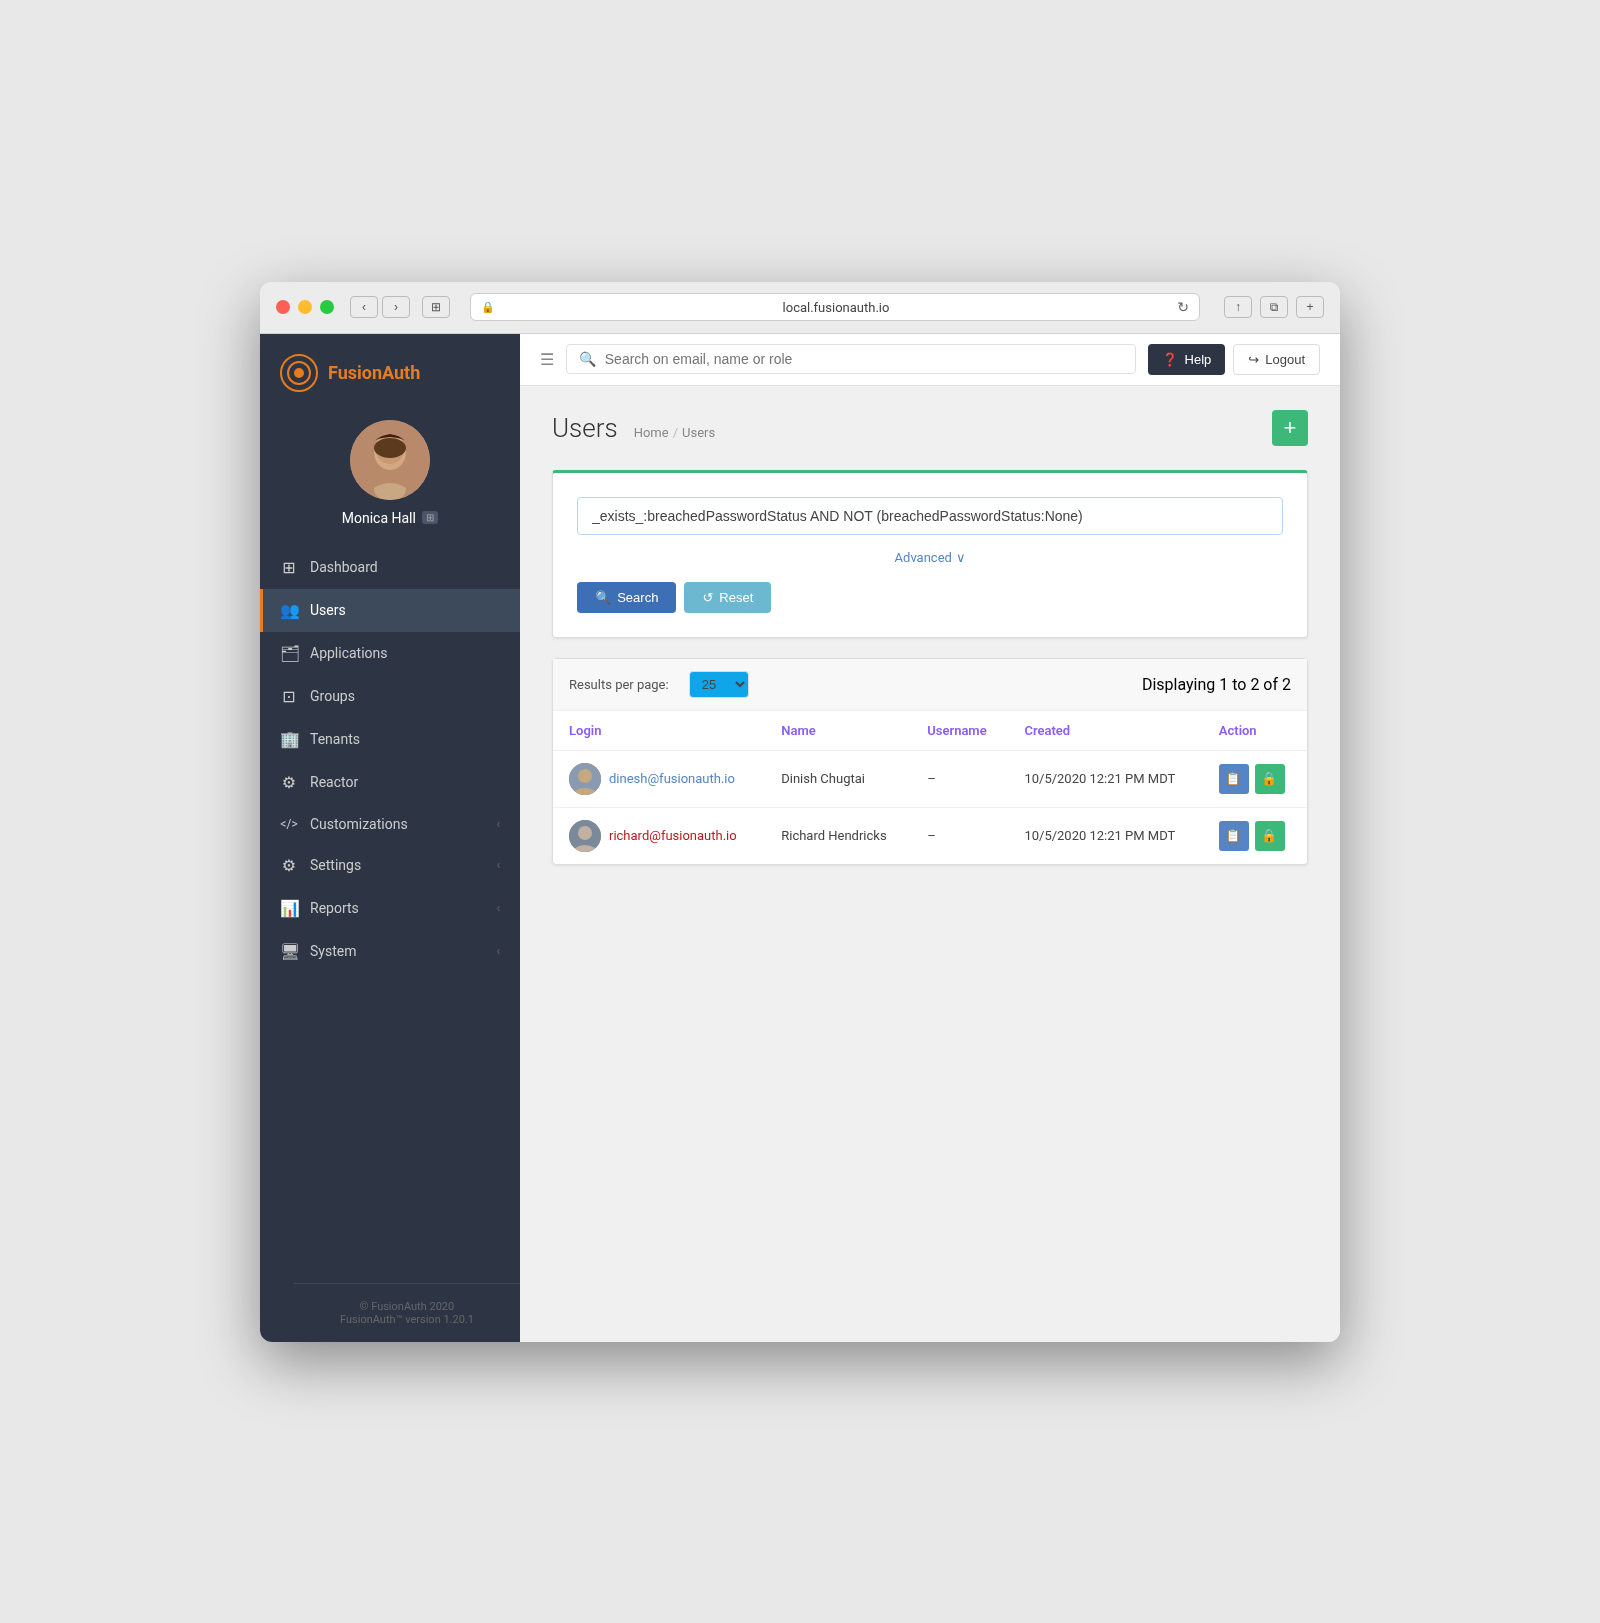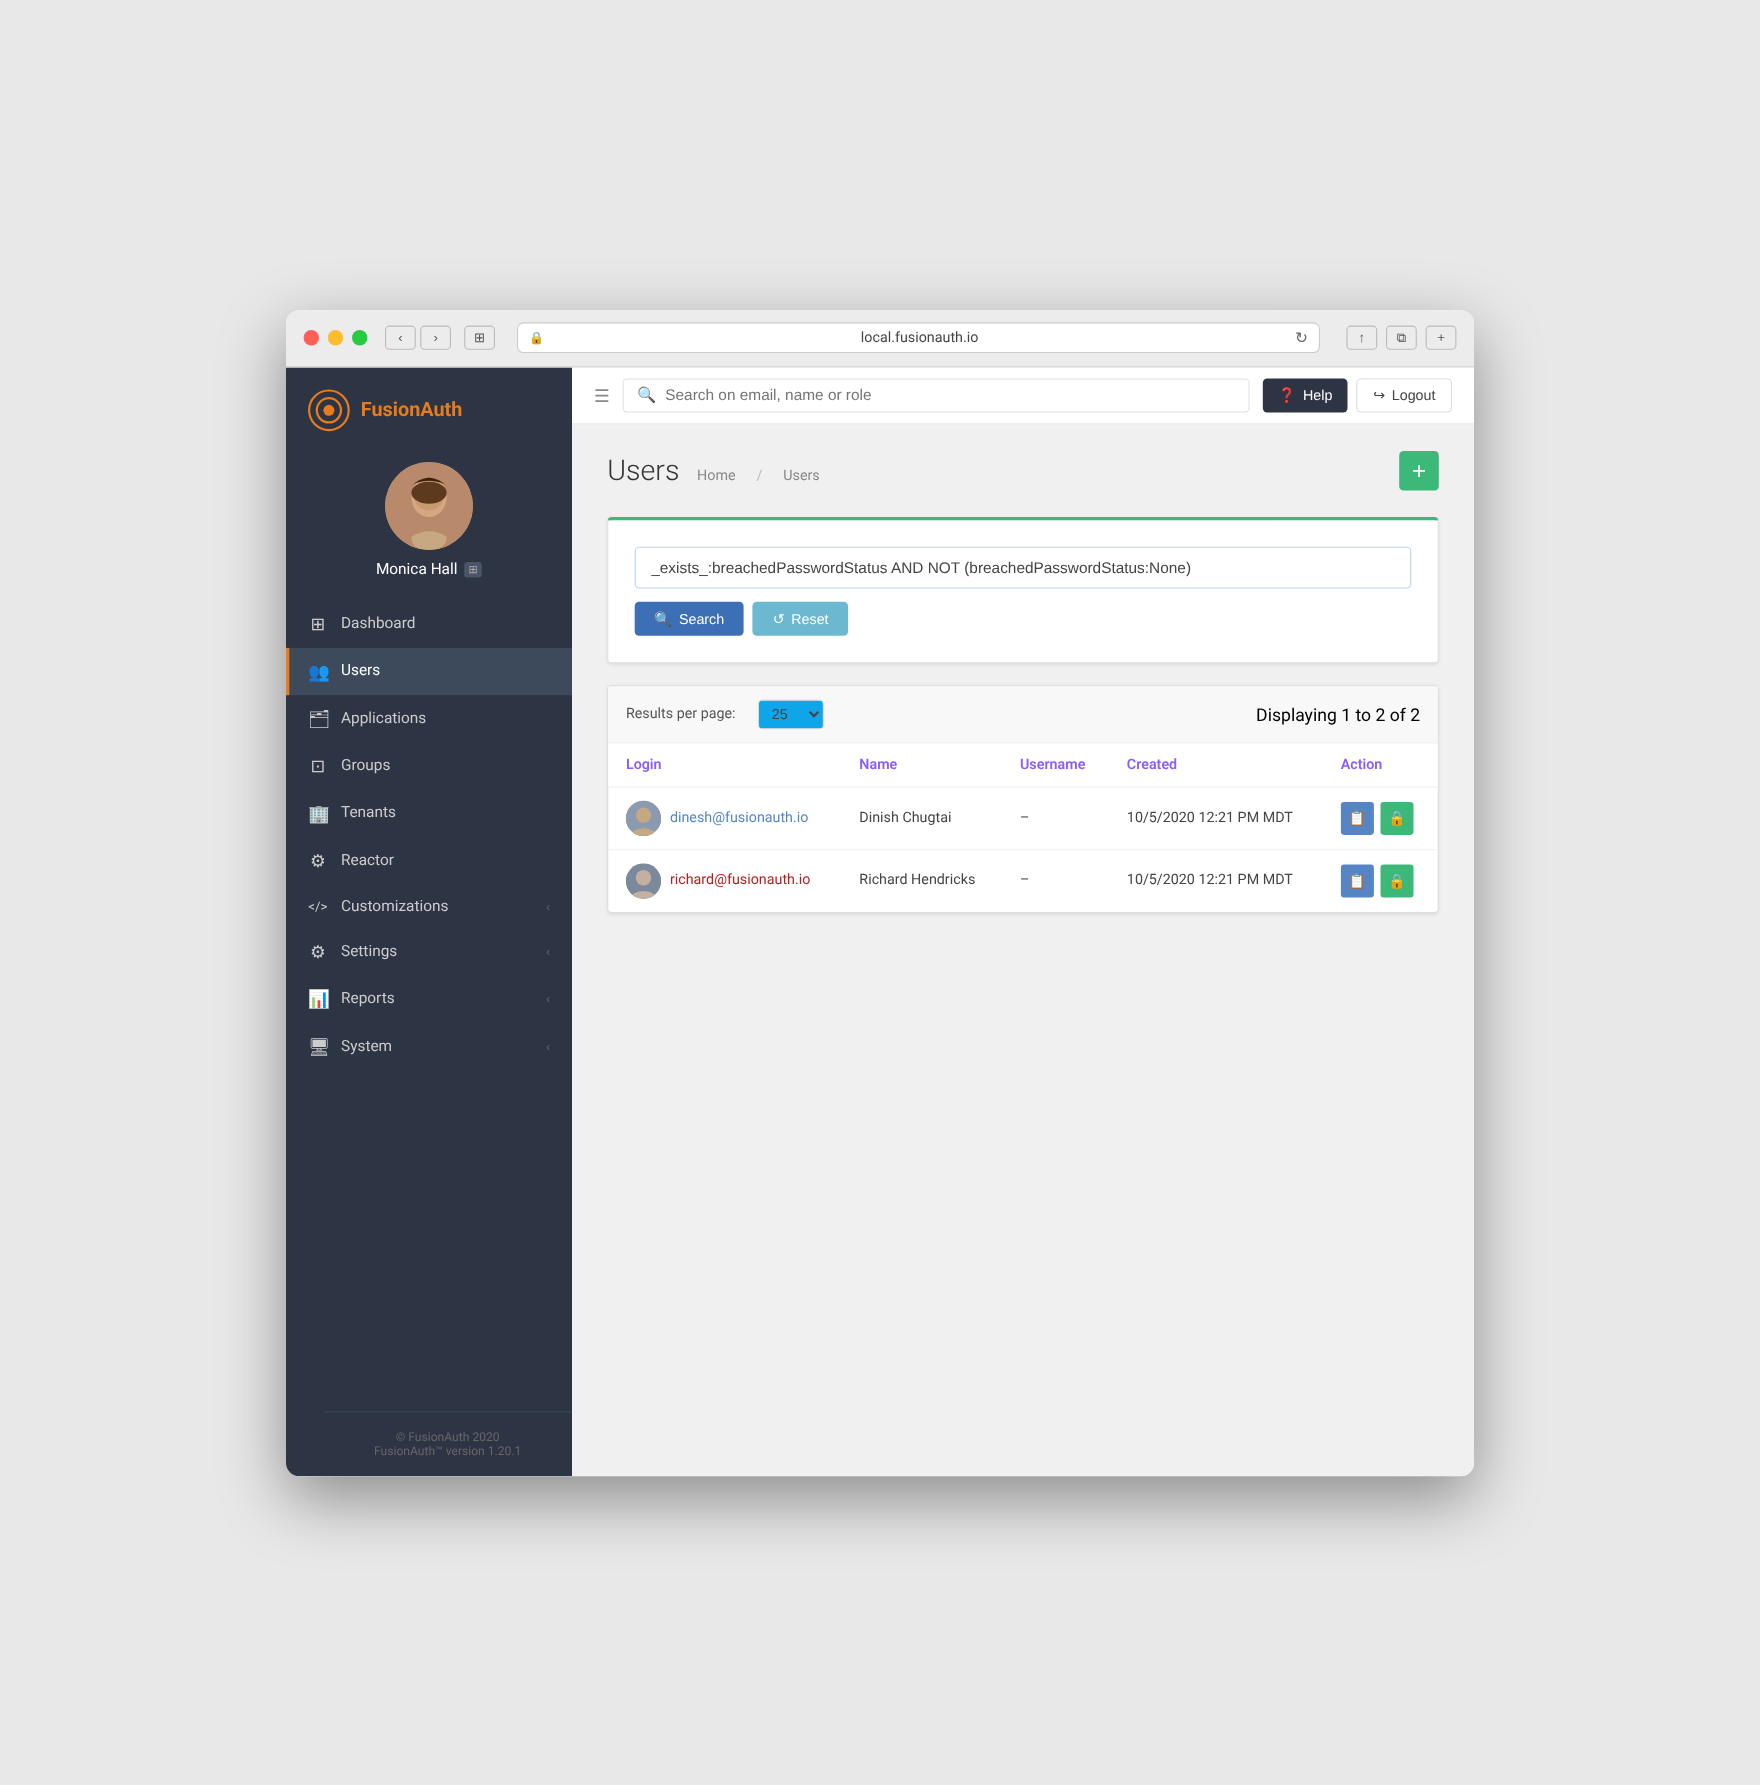--- a/index.html
+++ b/index.html
@@ -239,21 +239,21 @@
     .page-title {
       font-size: 26px;
       font-weight: 300;
       color: #333;
     }
     .breadcrumb {
       font-size: 13px;
       color: #888;
       display: flex;
       align-items: center;
-      gap: 19px;
+      gap: 4px;
     }
     .breadcrumb-link { color: #888; text-decoration: none; }
     .breadcrumb-sep { color: #bbb; }
     .breadcrumb-current { color: #888; }
     .add-btn {
       background: #3cb878;
       color: #fff;
       border: none;
       border-radius: 4px;
       width: 36px; height: 36px;
@@ -561,20 +561,26 @@
               </nav>
             </div>
             <button class="add-btn">
               <span>+</span>
             </button>
           </div>
 
           <div class="search-card">
             <input class="search-query-input" type="text" value="_exists_:breachedPasswordStatus AND NOT (breachedPasswordStatus:None)" style="">
 
+            <div class="advanced-toggle">
+              <a class="advanced-link">
+                <span>Advanced</span>
+                <span>∨</span>
+              </a>
+            </div>
 
             <div class="search-actions">
               <button class="search-btn">
                 <span>🔍</span>
                 <span>Search</span>
               </button>
               <button class="reset-btn">
                 <span>↺</span>
                 <span>Reset</span>
               </button>

